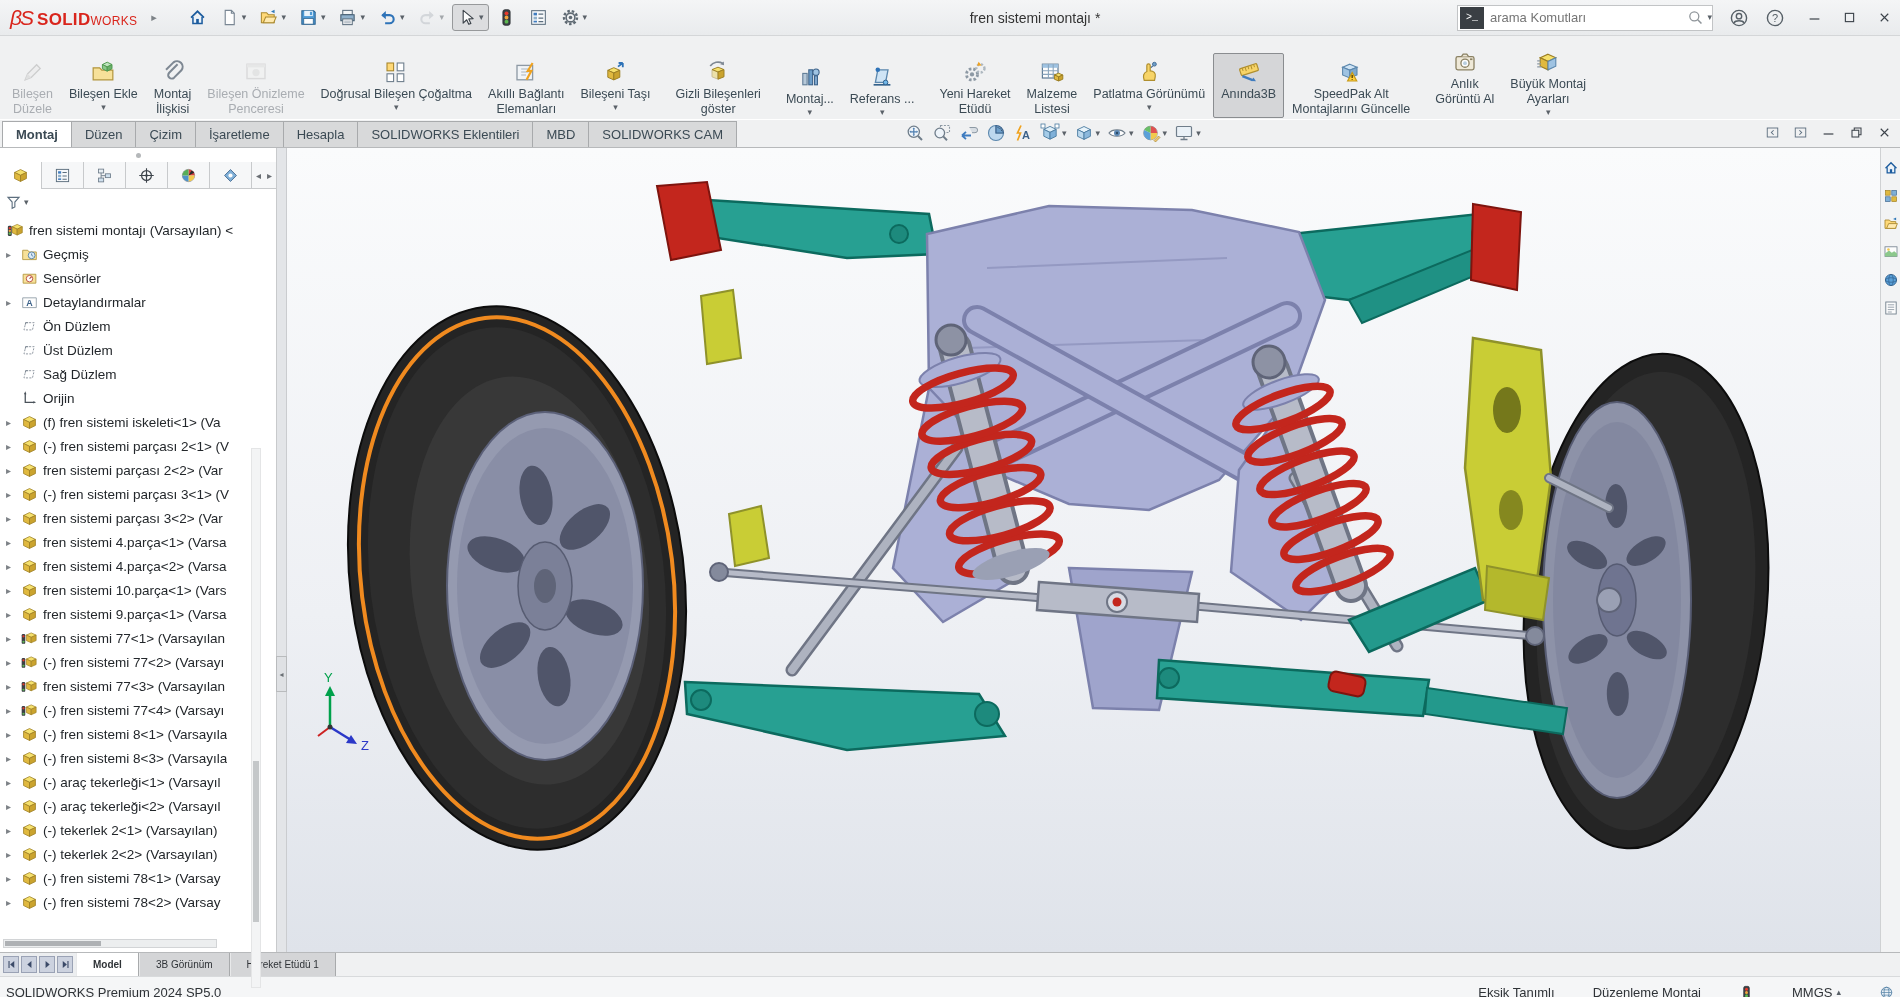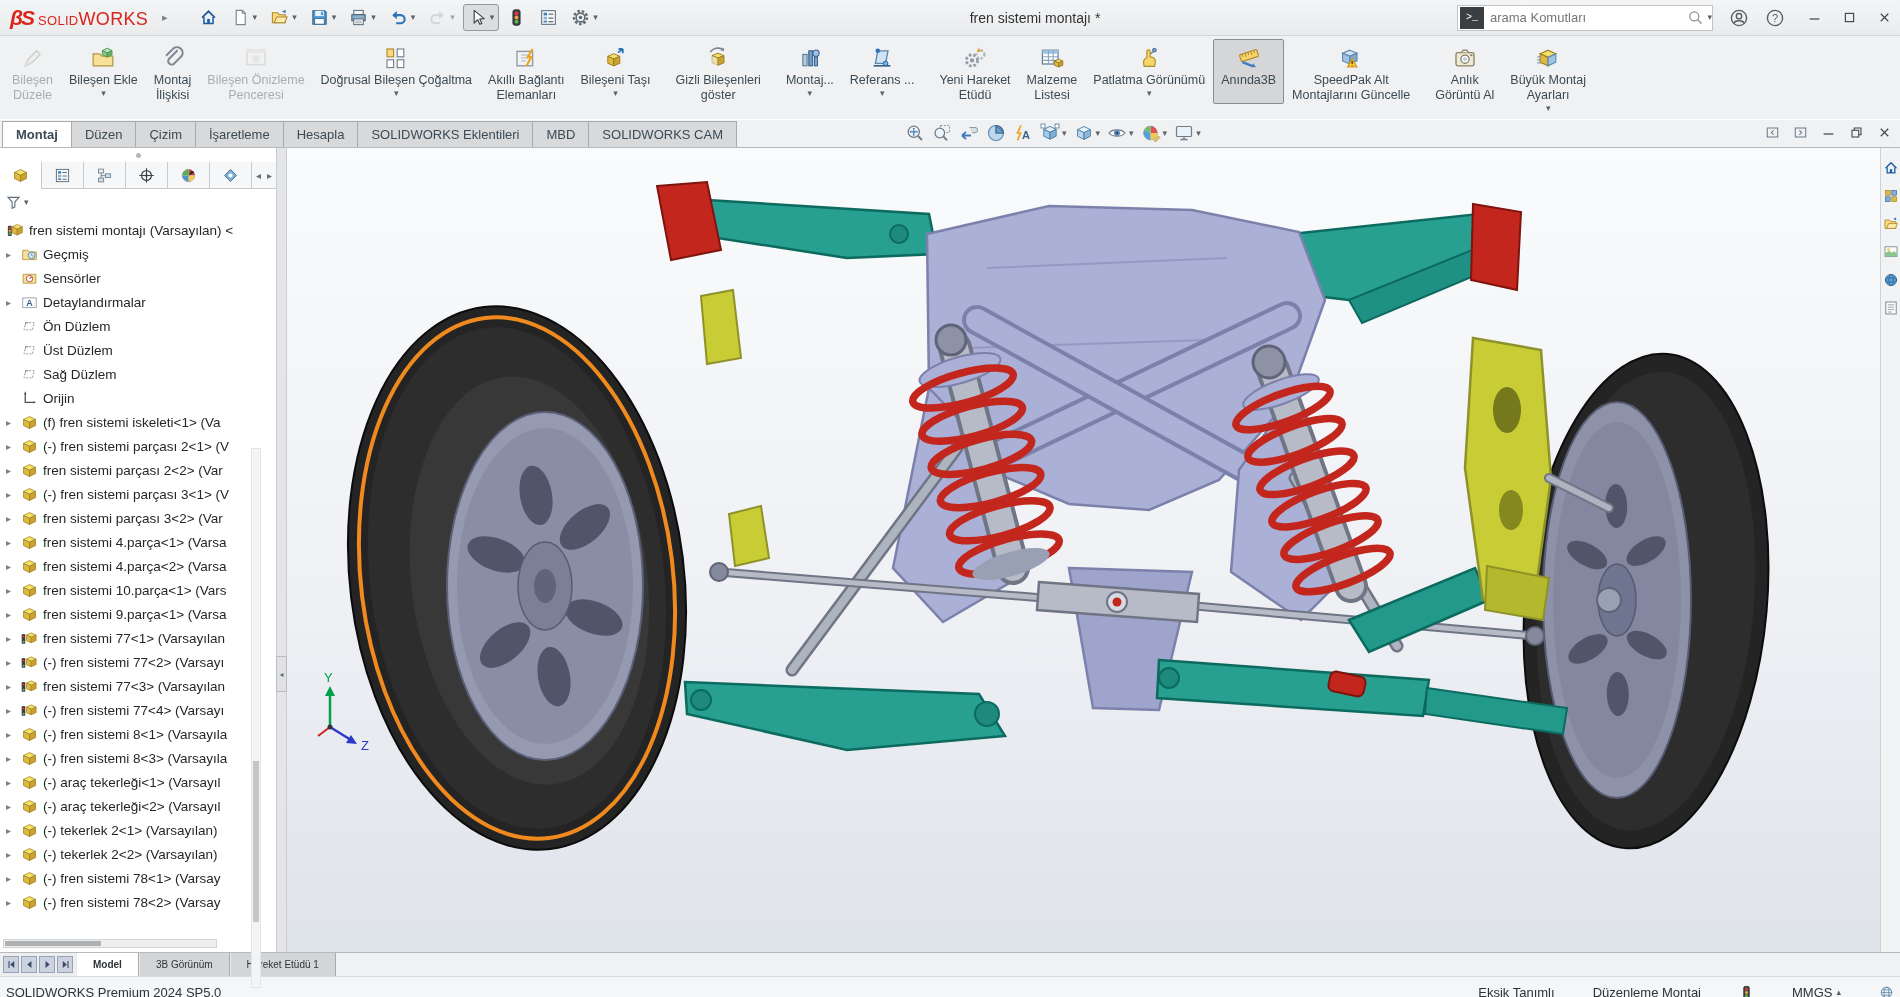--- a/index.html
+++ b/index.html
@@ -5,42 +5,42 @@
   *{box-sizing:border-box;margin:0;padding:0}
   html,body{width:1900px;height:997px;overflow:hidden}
   body{font-family:"Liberation Sans",sans-serif;font-size:13px;color:#3b4045;background:#e9eaec;-webkit-user-select:none;user-select:none}
   .icn{display:inline-block;line-height:0}
   .icn svg{width:100%;height:100%;display:block}
   .dd{font-size:9px;color:#5a6168;line-height:9px}
 
   
   .titlebar{height:36px;background:linear-gradient(#f4f5f6,#e9ebed);border-bottom:1px solid #d4d6d8;display:flex;align-items:center;position:relative}
   .brand{display:flex;align-items:baseline;margin-left:10px}
-  .brand .glyph{color:#d9251c;font-weight:bold;font-style:italic;font-size:21px;letter-spacing:-2px;margin-right:5px}
-  .brand .solid{color:#d9251c;font-weight:normal;font-size:13px;letter-spacing:.3px}
-  .brand .works{color:#d9251c;font-weight:normal;font-size:18px;letter-spacing:.3px}
+  .brand .glyph{color:#d9251c;font-weight:normal;font-style:italic;font-size:21px;letter-spacing:-2px;margin-right:5px}
+  .brand .solid{color:#d9251c;font-weight:bold;font-size:17px;letter-spacing:.3px}
+  .brand .works{color:#d9251c;font-weight:normal;font-size:12px;letter-spacing:.3px}
   .brand-exp{color:#7d8287;font-size:11px;margin-left:14px}
   .qat{display:flex;align-items:center;margin-left:26px;gap:3px}
   .qbtn{display:flex;align-items:center;padding:3px 4px;border-radius:3px;border:1px solid transparent}
   .qbtn .icn{width:19px;height:19px}
   .qbtn .dd{margin-left:3px}
   .qbtn.sel{background:#dcdddf;border-color:#97999b}
   .qbtn.dis{opacity:.5}
   .title-center{position:absolute;left:500px;right:330px;text-align:center;font-size:14px;color:#333;pointer-events:none}
   .tb-right{margin-left:auto;display:flex;align-items:center;margin-right:8px;gap:16px}
   .searchbox{width:256px;height:26px;background:#fff;border:1px solid #c2c4c6;display:flex;align-items:center}
   .searchbox .prompt{width:24px;height:22px;margin:1px 2px;background:#3a3f44;color:#fff;font-family:"Liberation Mono",monospace;font-size:10px;display:flex;align-items:center;justify-content:center}
   .searchbox input{flex:1;border:0;outline:0;font-size:13px;color:#555;padding:0 4px;font-family:"Liberation Sans",sans-serif;background:transparent}
   .searchbox .icn{width:17px;height:17px;margin-right:3px}
   .tb-ic{width:20px;height:20px}
   .winctl{display:flex;align-items:center;gap:20px;margin-left:6px}
   .winctl .icn{width:15px;height:15px}
 
   
-  .ribbon{height:84px;background:#f0f1f2;display:flex;align-items:flex-start;padding:3px 4px 1px 4px;border-bottom:1px solid #fff}
+  .ribbon{height:84px;background:#f0f1f2;display:flex;align-items:flex-end;padding:3px 4px 1px 4px;border-bottom:1px solid #fff}
   .rsep{width:1px;background:#d4d6d8;margin:3px 4px}
   .rgroup{display:flex;align-items:stretch}
   .rbtn{display:flex;flex-direction:column;align-items:center;padding:5px 7px 0;border:1px solid transparent;border-radius:2px;text-align:center}
   .rbtn .ricon{height:26px;display:flex;align-items:center}
   .rbtn .ricon .icn{width:24px;height:24px}
   .rbtn .rlabel{font-size:12.5px;line-height:15px;color:#3b4a54;white-space:pre-line;margin-top:2px}
   .rbtn .dd{margin-top:1px}
   .rbtn.dis .rlabel{color:#a9adb2}
   .rbtn.dis svg{filter:grayscale(1);opacity:.45}
   .rbtn.act{background:#d5d6d8;border-color:#8a8d90}

